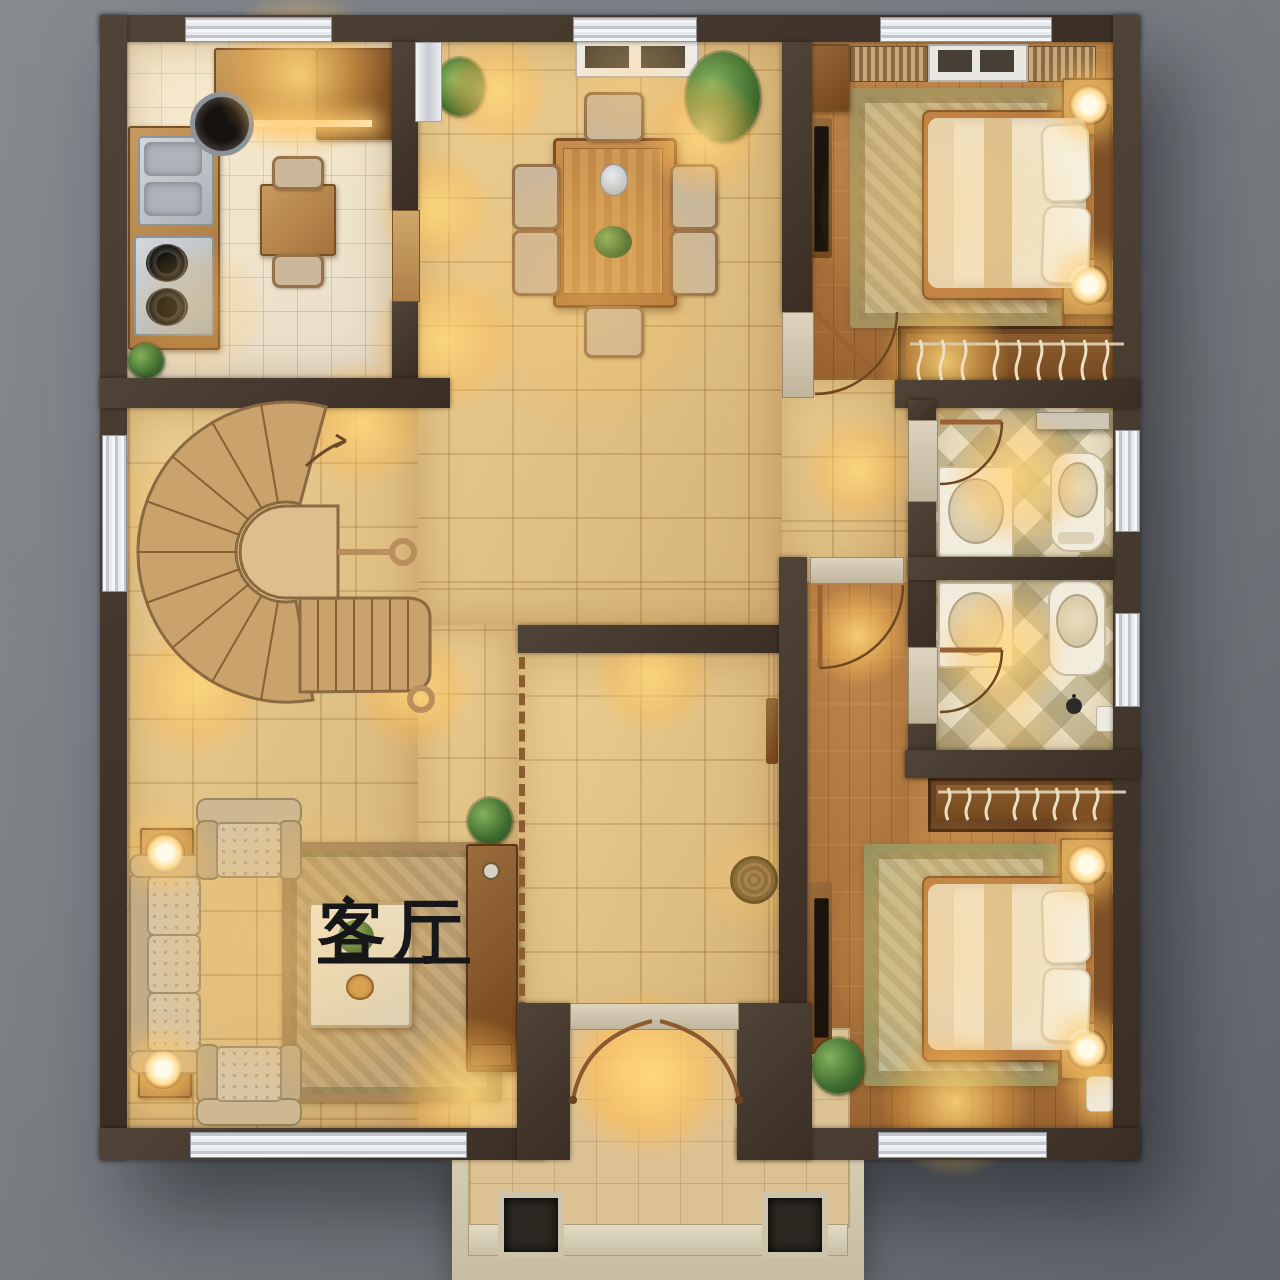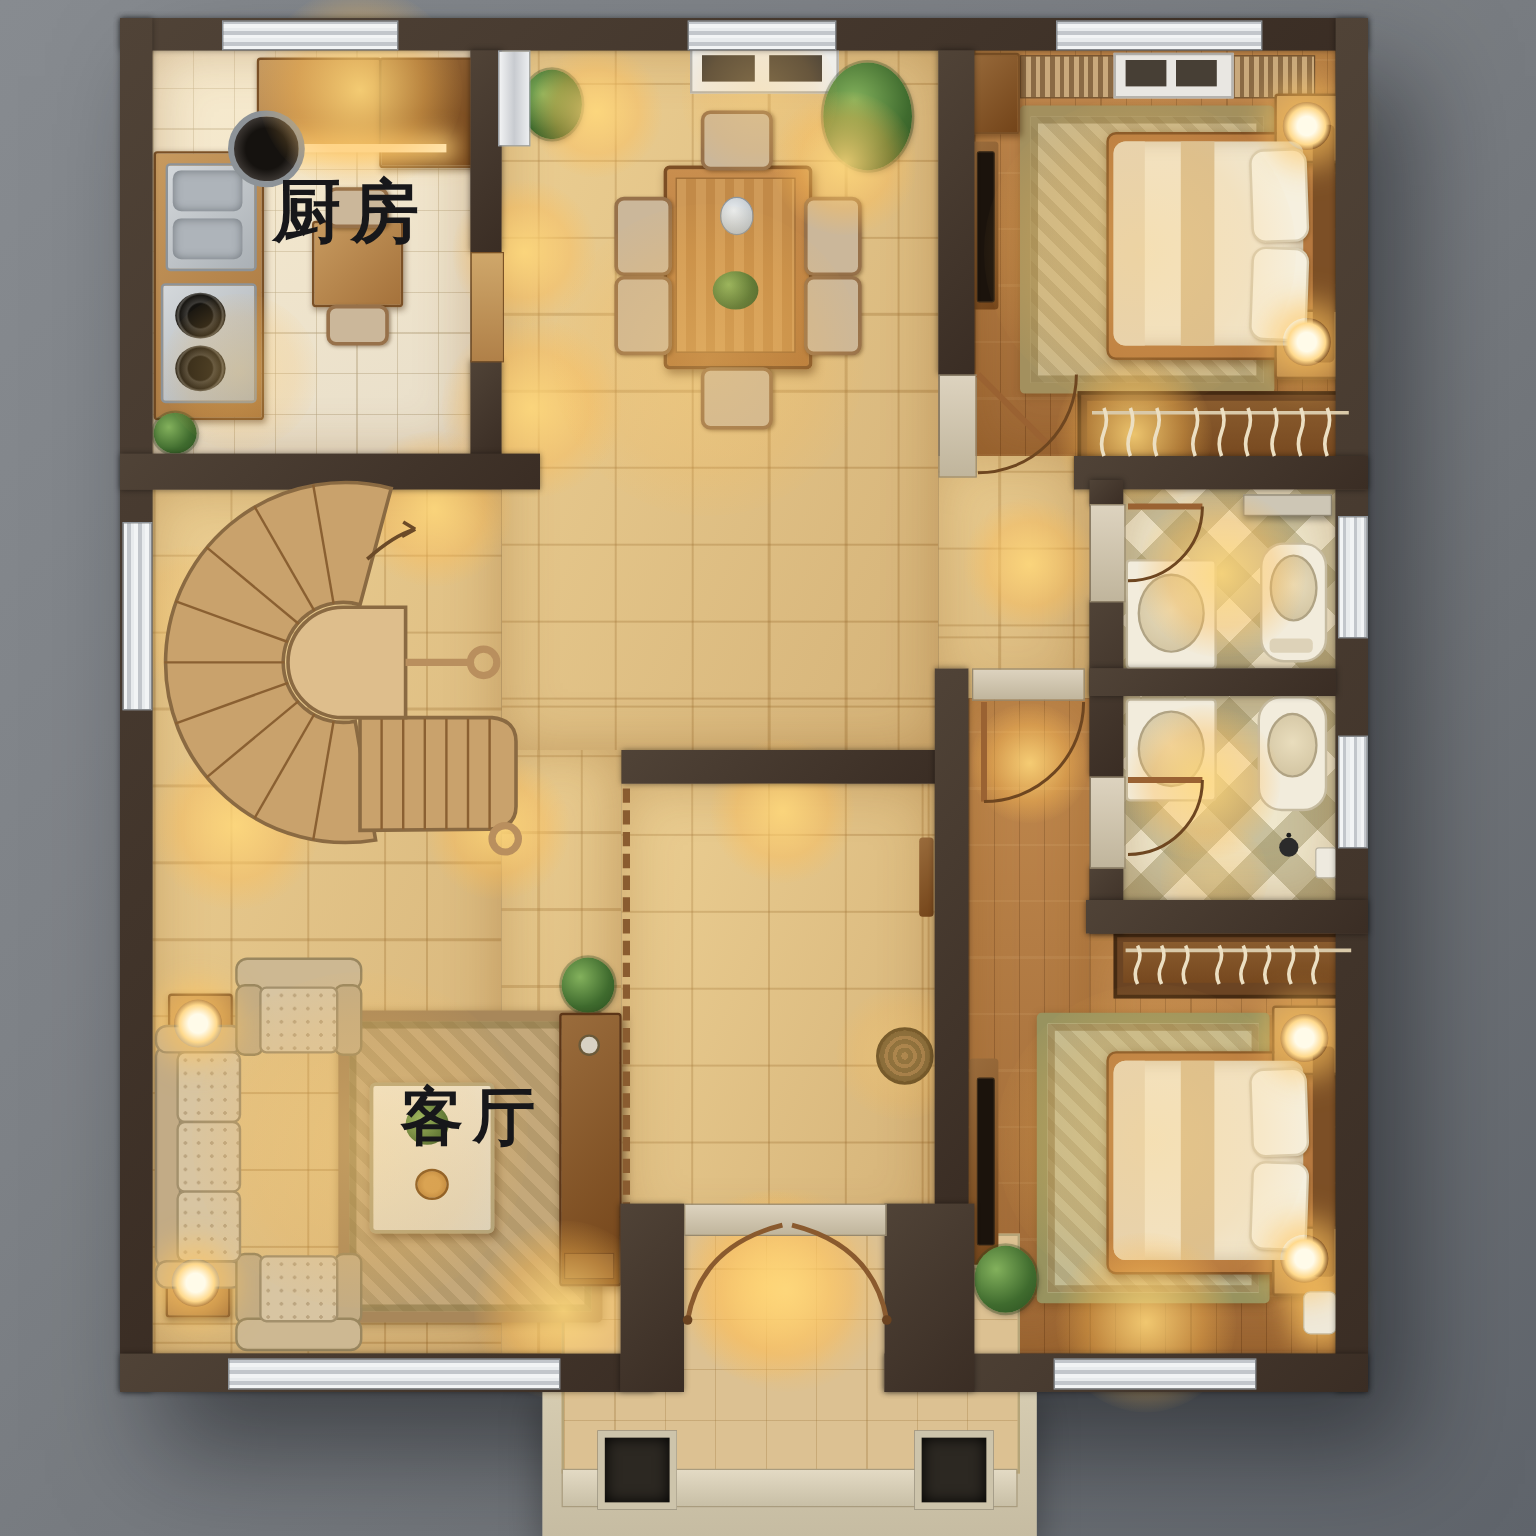--- a/index.html
+++ b/index.html
@@ -346,16 +346,15 @@
       <path d="M 820 668 A 83 83 0 0 0 903 585" stroke="#6e4620" stroke-width="2.5" fill="none"></path>
     </g>
     <g stroke="#8a5a2e" stroke-width="4" fill="none">
       <path d="M 573 1100 Q 584 1038 652 1021"></path>
       <path d="M 739 1100 Q 728 1038 660 1021"></path>
       <circle cx="573" cy="1100" r="4" fill="#6b4320" stroke="none"></circle>
       <circle cx="739" cy="1100" r="4" fill="#6b4320" stroke="none"></circle>
     </g>
   </svg>
 
-  <div class="label" style="left:292px;top:177px;font-size:57px;">厨房</div>
-  <div class="label" style="left:394px;top:931px;font-size:52px;">客厅</div>
+  <div class="label" style="left:394px;top:931px;font-size:68px;text-decoration:underline;">客厅</div>
 
 </div>
 
 </body></html>

